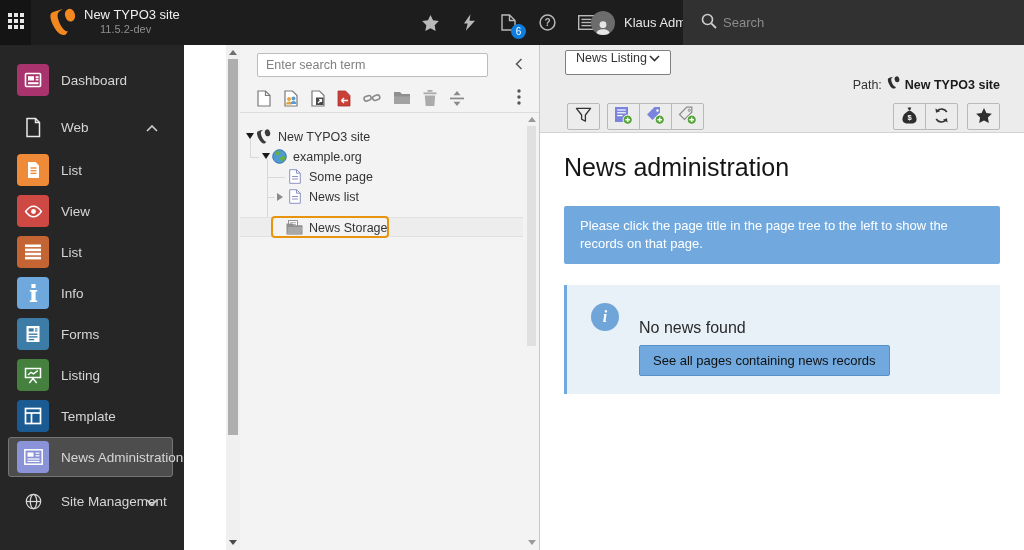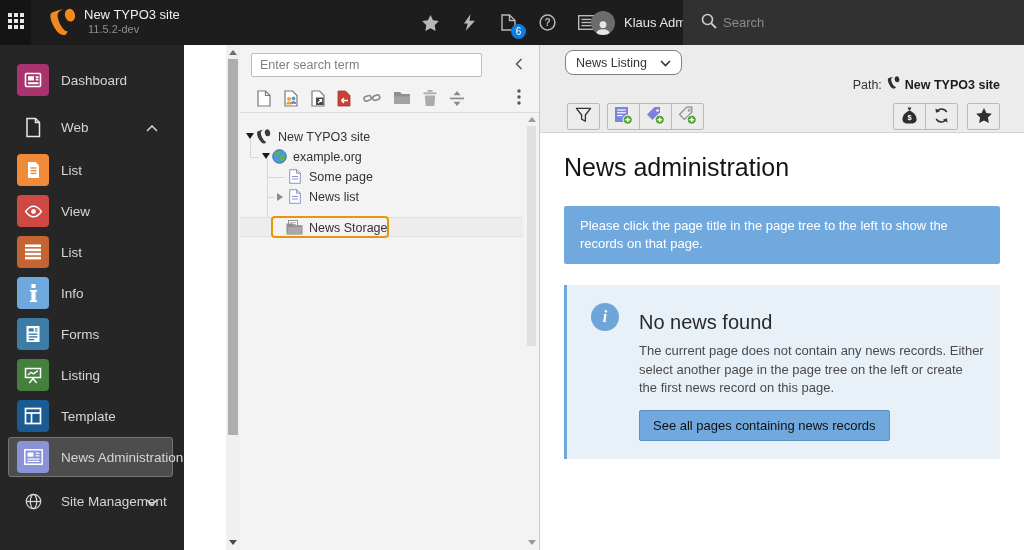--- a/index.html
+++ b/index.html
@@ -4,21 +4,21 @@
 <style>
   html,body{margin:0;padding:0;background:#fff;}
   *{box-sizing:border-box;}
   .app{position:relative;width:1024px;height:550px;overflow:hidden;font-family:"Liberation Sans",sans-serif;background:#fff;}
 
   
   .topbar{position:absolute;left:0;top:0;right:0;height:45px;background:#1d1d1d;z-index:50;}
   .tb-toggle{position:absolute;left:0;top:0;width:31px;height:45px;background:#141414;display:flex;align-items:center;justify-content:center;cursor:pointer;border:0;}
   .tb-logo{position:absolute;left:48px;top:8px;width:29px;height:30px;}
   .tb-title{position:absolute;left:84px;top:8px;font-size:13px;color:#f0f0f0;line-height:14px;}
-  .tb-version{position:absolute;left:88px;top:23px;font-size:11px;color:#8f8f8f;}
+  .tb-version{position:absolute;left:100px;top:23px;font-size:11px;color:#8f8f8f;}
   .tb-icons{position:absolute;left:420px;top:0;height:45px;display:flex;align-items:center;gap:19px;}
   .tb-icon{position:relative;display:flex;align-items:center;justify-content:center;width:20px;height:24px;cursor:pointer;}
   .tb-badge{position:absolute;right:-8px;bottom:-4px;min-width:15px;height:15px;border-radius:8px;background:#0d7de0;color:#fff;font-size:10px;display:flex;align-items:center;justify-content:center;padding:0 2px;}
   .tb-user{position:absolute;left:583px;top:0;height:45px;display:flex;align-items:center;gap:9px;cursor:pointer;padding:0 8px;}
   .tb-avatar{width:24px;height:24px;border-radius:50%;background:#6c6c6c;display:flex;align-items:flex-end;justify-content:center;overflow:hidden;}
   .tb-username{font-size:13px;color:#e6e6e6;}
   .tb-search{position:absolute;left:683px;right:0;top:0;height:45px;background:#313131;display:flex;align-items:center;padding-left:18px;gap:4px;}
   .tb-search input{background:transparent;border:0;outline:none;color:#ccc;font-size:13px;width:200px;font-family:"Liberation Sans",sans-serif;}
   .tb-search input::placeholder{color:#8b8b8b;}
 
@@ -40,21 +40,21 @@
 
   
   .menu-sb{position:absolute;left:226px;top:45px;width:14px;bottom:0;background:#f0f0f0;z-index:10;}
   .sb-thumb{position:absolute;left:2px;right:2px;background:#aeaeae;}
   .arr{width:0;height:0;position:absolute;left:50%;transform:translateX(-50%);}
   .arr-up{border-left:4px solid transparent;border-right:4px solid transparent;border-bottom:5px solid #6e6e6e;top:5px;}
   .arr-down{border-left:4px solid transparent;border-right:4px solid transparent;border-top:5px solid #4a4a4a;bottom:5px;}
 
   
   .pagetree{position:absolute;left:240px;top:45px;width:300px;bottom:0;background:#f3f3f3;border-right:1px solid #c9c9c9;}
-  .pt-search{position:absolute;left:11px;top:8px;width:231px;height:24px;border:1px solid #bdbdbd;border-radius:2px;background:#fff;padding:0 8px;font-size:12.5px;color:#333;outline:none;font-family:"Liberation Sans",sans-serif;}
+  .pt-search{position:absolute;left:17px;top:8px;width:231px;height:24px;border:1px solid #bdbdbd;border-radius:2px;background:#fff;padding:0 8px;font-size:12.5px;color:#333;outline:none;font-family:"Liberation Sans",sans-serif;}
   .pt-search::placeholder{color:#808080;}
   .pt-collapse{position:absolute;right:16px;top:13px;background:none;border:0;cursor:pointer;padding:0;}
   .pt-toolbar{position:absolute;left:17px;top:41px;height:24px;display:flex;align-items:center;gap:12px;}
   .pt-tool{display:flex;align-items:center;justify-content:center;cursor:grab;background:none;border:0;padding:0;}
   .pt-kebab{position:absolute;right:18px;top:44px;background:none;border:0;cursor:pointer;padding:0;}
   .pt-divider{position:absolute;left:0;right:0;top:67px;border-top:1px solid #dcdcdc;}
   .pt-tree{position:absolute;left:0;right:14px;top:68px;bottom:0;}
   .tline{position:absolute;background:#d8d8d8;}
   .tree-row{position:absolute;left:0;right:0;height:20px;font-size:12.5px;color:#333;cursor:pointer;}
   .tree-row.selected{background:#ededed;border-top:1px solid #e0e0e0;border-bottom:1px solid #e0e0e0;right:2px;}
@@ -65,37 +65,37 @@
   .t-icon{position:absolute;top:2px;}
   .t-label{position:absolute;top:3px;white-space:nowrap;}
   .pt-sb{position:absolute;right:1px;top:68px;bottom:0;width:13px;}
   .pt-sb .sb-thumb{background:#e0e0e0;left:2px;right:2px;}
   .pt-sb .arr-up{border-bottom-color:#9a9a9a;top:4px;}
   .pt-sb .arr-down{border-top-color:#9a9a9a;bottom:5px;}
 
   
   .content{position:absolute;left:540px;top:45px;right:0;bottom:0;background:#fff;}
   .docheader{position:absolute;left:0;top:0;right:0;height:88px;background:#ececec;border-bottom:1px solid #d3d3d3;}
-  .dh-select{position:absolute;left:25px;top:5px;width:117px;height:25px;background:#fff;border:1px solid #808080;border-radius:8px;display:flex;align-items:center;justify-content:space-between;padding:0 10px;font-size:12.5px;color:#333;cursor:pointer;}
+  .dh-select{position:absolute;left:25px;top:5px;width:106px;height:25px;background:#fff;border:1px solid #808080;border-radius:2px;display:flex;justify-content:space-between;padding:0 10px;font-size:12.5px;color:#333;cursor:pointer;}
   .dh-path{position:absolute;right:24px;top:31px;display:flex;align-items:center;gap:5px;font-size:12.5px;color:#333;}
   .dh-path b{font-weight:bold;color:#1a1a1a;}
   .dh-row{position:absolute;top:58px;display:flex;gap:7px;align-items:center;}
   .dh-left{left:27px;} .dh-right{right:24px;gap:9px;}
   .btn-group{display:flex;}
   .dh-btn{width:33px;height:27px;border:1px solid #b9b9b9;background:transparent;display:flex;align-items:center;justify-content:center;cursor:pointer;border-radius:2px;padding:0;}
   .btn-group .dh-btn{border-radius:0;margin-left:-1px;}
   .btn-group .dh-btn:first-child{border-radius:2px 0 0 2px;margin-left:0;}
   .btn-group .dh-btn:last-child{border-radius:0 2px 2px 0;}
 
   .module-body{position:absolute;left:0;right:0;top:89px;bottom:0;background:#fff;padding:18px 24px;overflow:hidden;}
   .module-body h1{font-size:25px;font-weight:400;color:#151515;margin:0 0 24px;line-height:30px;}
   .alert-info{background:#71a9de;color:#fff;font-size:13px;line-height:18px;padding:11px 16px;margin-bottom:21px;border-radius:2px;}
   .callout{background:#e8f0f8;border-left:3px solid #71a9de;padding:16px 16px 18px 24px;display:flex;gap:20px;}
   .callout-icon{width:28px;height:28px;border-radius:50%;background:#6fa5d9;color:#fff;display:flex;align-items:center;justify-content:center;font-size:16px;font-weight:bold;font-family:"Liberation Serif",serif;flex:none;margin-top:2px;font-style:italic;}
-  .callout-title{font-size:20px;color:#2a2a2a;margin:10px 0 8px;font-weight:400;}
+  .callout-title{font-size:16px;color:#2a2a2a;margin:18px 0 8px;font-weight:400;}
   .callout-body{font-size:13px;line-height:18.5px;color:#4a4a4a;max-width:352px;margin:0 0 12px;}
   .callout-btn{background:#71a9de;border:1px solid #5a91c5;color:#101010;font-size:13px;padding:7px 13px;border-radius:2px;cursor:pointer;font-family:"Liberation Sans",sans-serif;}
 </style>
 </head>
 <body>
 
 <div class="app">
 
   <header class="topbar">
     <button class="tb-toggle">
@@ -611,20 +611,19 @@
 
     <div class="module-body">
       <h1>News administration</h1>
 
       <div class="alert-info">Please click the page title in the page tree to the left to show the records on that page.</div>
 
       <div class="callout">
         <span class="callout-icon">i</span>
         <div>
           <div class="callout-title">No news found</div>
-          <p class="callout-body">The current page does not contain any news records. Either select another page in the page tree on the left or create the first news record on this page.</p>
           <button class="callout-btn">See all pages containing news records</button>
         </div>
       </div>
     </div>
   </main>
 
 </div>
 
 </body></html>

